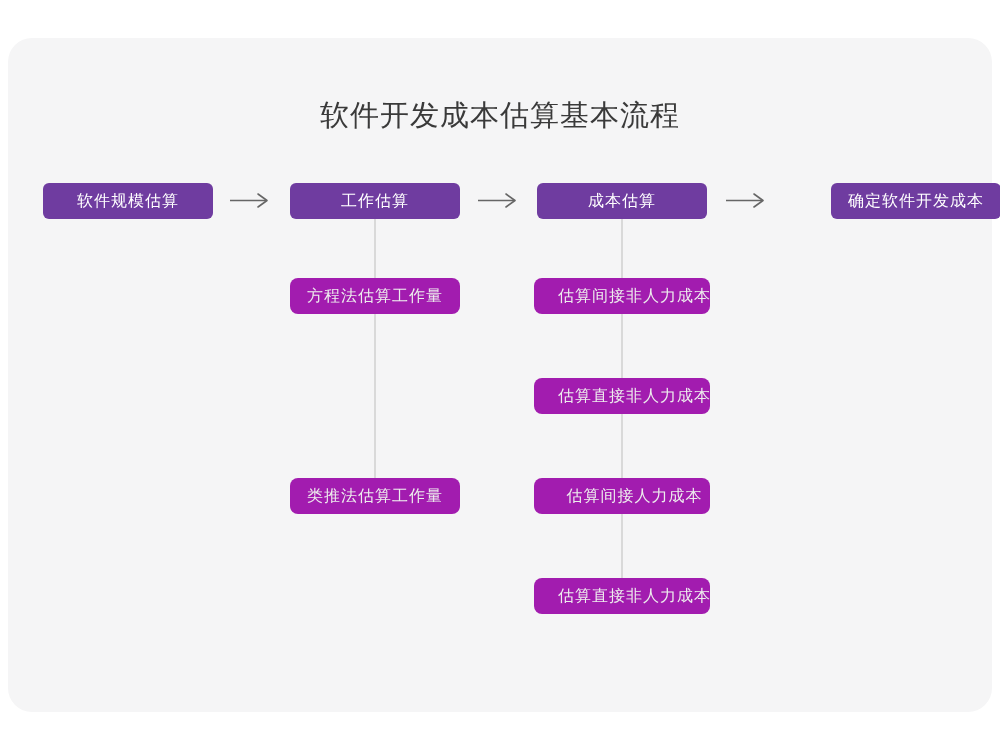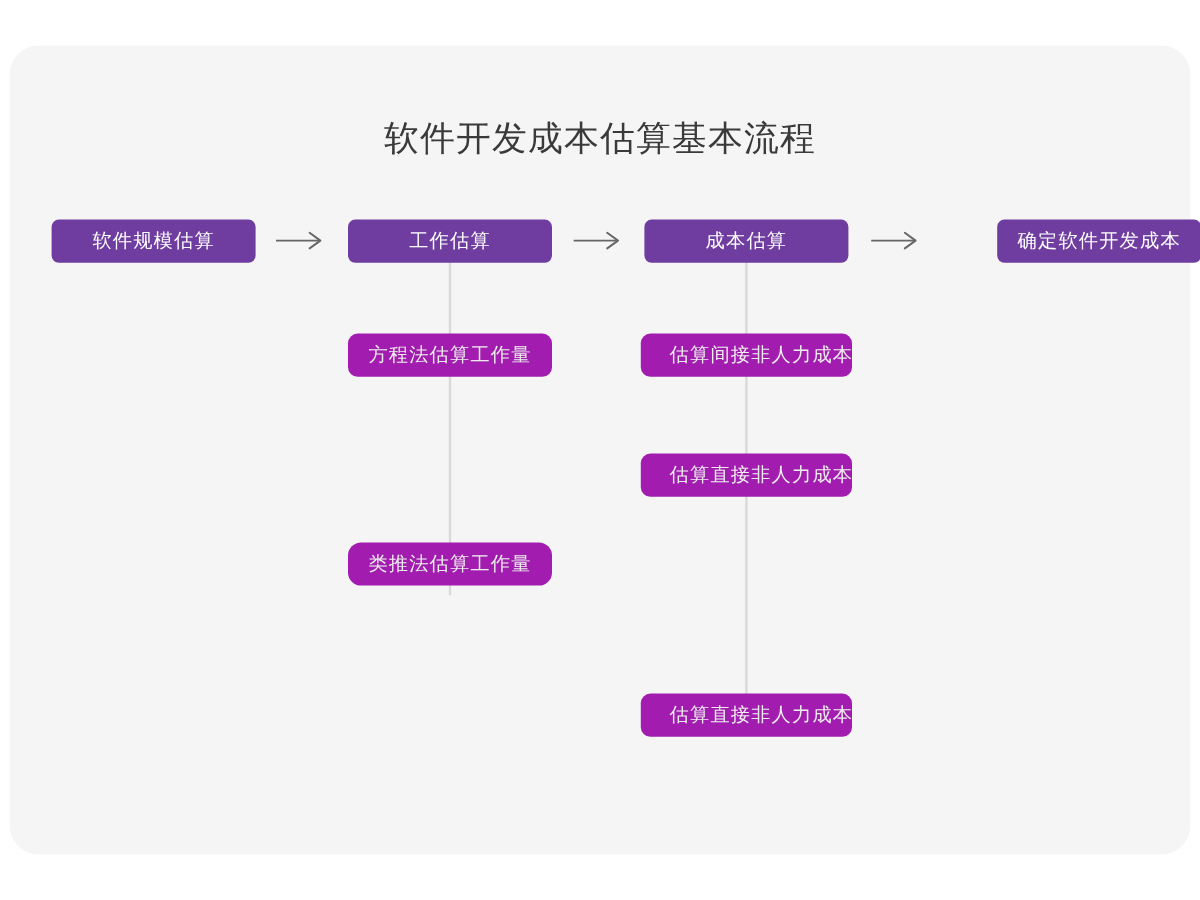--- a/index.html
+++ b/index.html
@@ -76,21 +76,21 @@
   .stage-2 { left: 290px; }
   .stage-3 { left: 537px; justify-content: center; }
   .stage-4 { left: 787px; margin-left: 44px; }
   .arrow-1 { left: 228px; }
   .arrow-2 { left: 476px; }
   .arrow-3 { left: 724px; }
   
   .col1 { left: 290px; }
   .row-a { top: 278px; }
   .row-b { top: 378px; }
-  .row-c { top: 452px; border-radius: 11px; }
+  .row-c { top: 478px; }
   .row-d { top: 578px; text-align: right; }
   
   .col2 { left: 534px; width: 176px; padding-left: 25px; }
   .connector-col1 { left: 374px; top: 218px; height: 278px; }
   .connector-col2 { left: 621px; top: 218px; height: 378px; }
 </style>
 </head>
 <body>
 
 <div class="canvas">
@@ -139,17 +139,20 @@
   <div class="node sub col1 row-c">
     <span>类推法估算工作量</span>
   </div>
 
   <div class="node sub col2 row-a">
     <span>估算间接非人力成本</span>
   </div>
   <div class="node sub col2 row-b">
     <span>估算直接非人力成本</span>
   </div>
+  <div class="node sub col2 row-c">
+    <span>估算间接人力成本</span>
+  </div>
   <div class="node sub col2 row-d">
     <span>估算直接非人力成本</span>
   </div>
 
 </div>
 
 </body></html>

